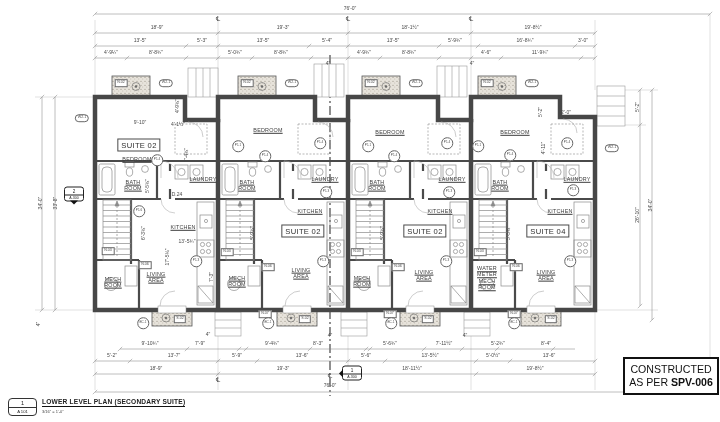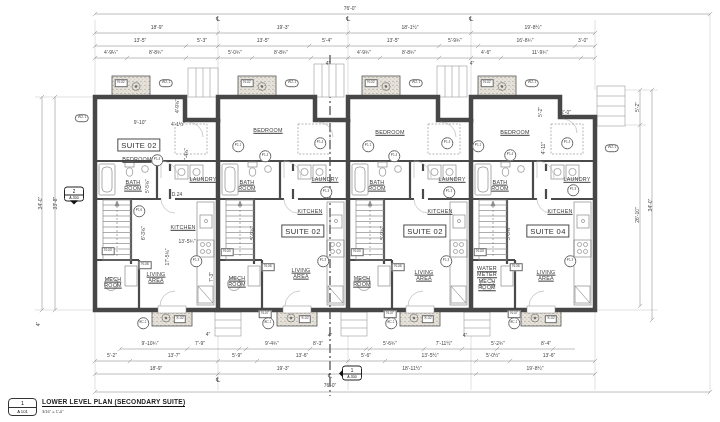--- a/index.html
+++ b/index.html
@@ -607,14 +607,18 @@
     <div class="tb-badge">
       <div class="num">1</div>
       <div class="sheetref">A 101</div>
     </div>
     <div class="tb-text">
       <div class="t">LOWER LEVEL PLAN (SECONDARY SUITE)</div>
       <div class="s">3/16" = 1'-0"</div>
     </div>
   </div>
 
+  <div class="stamp">
+    <div class="l1">CONSTRUCTED</div>
+    <div class="l2"><span>AS PER</span> <b>SPV-006</b></div>
+  </div>
 
 </div>
 
 </body></html>

